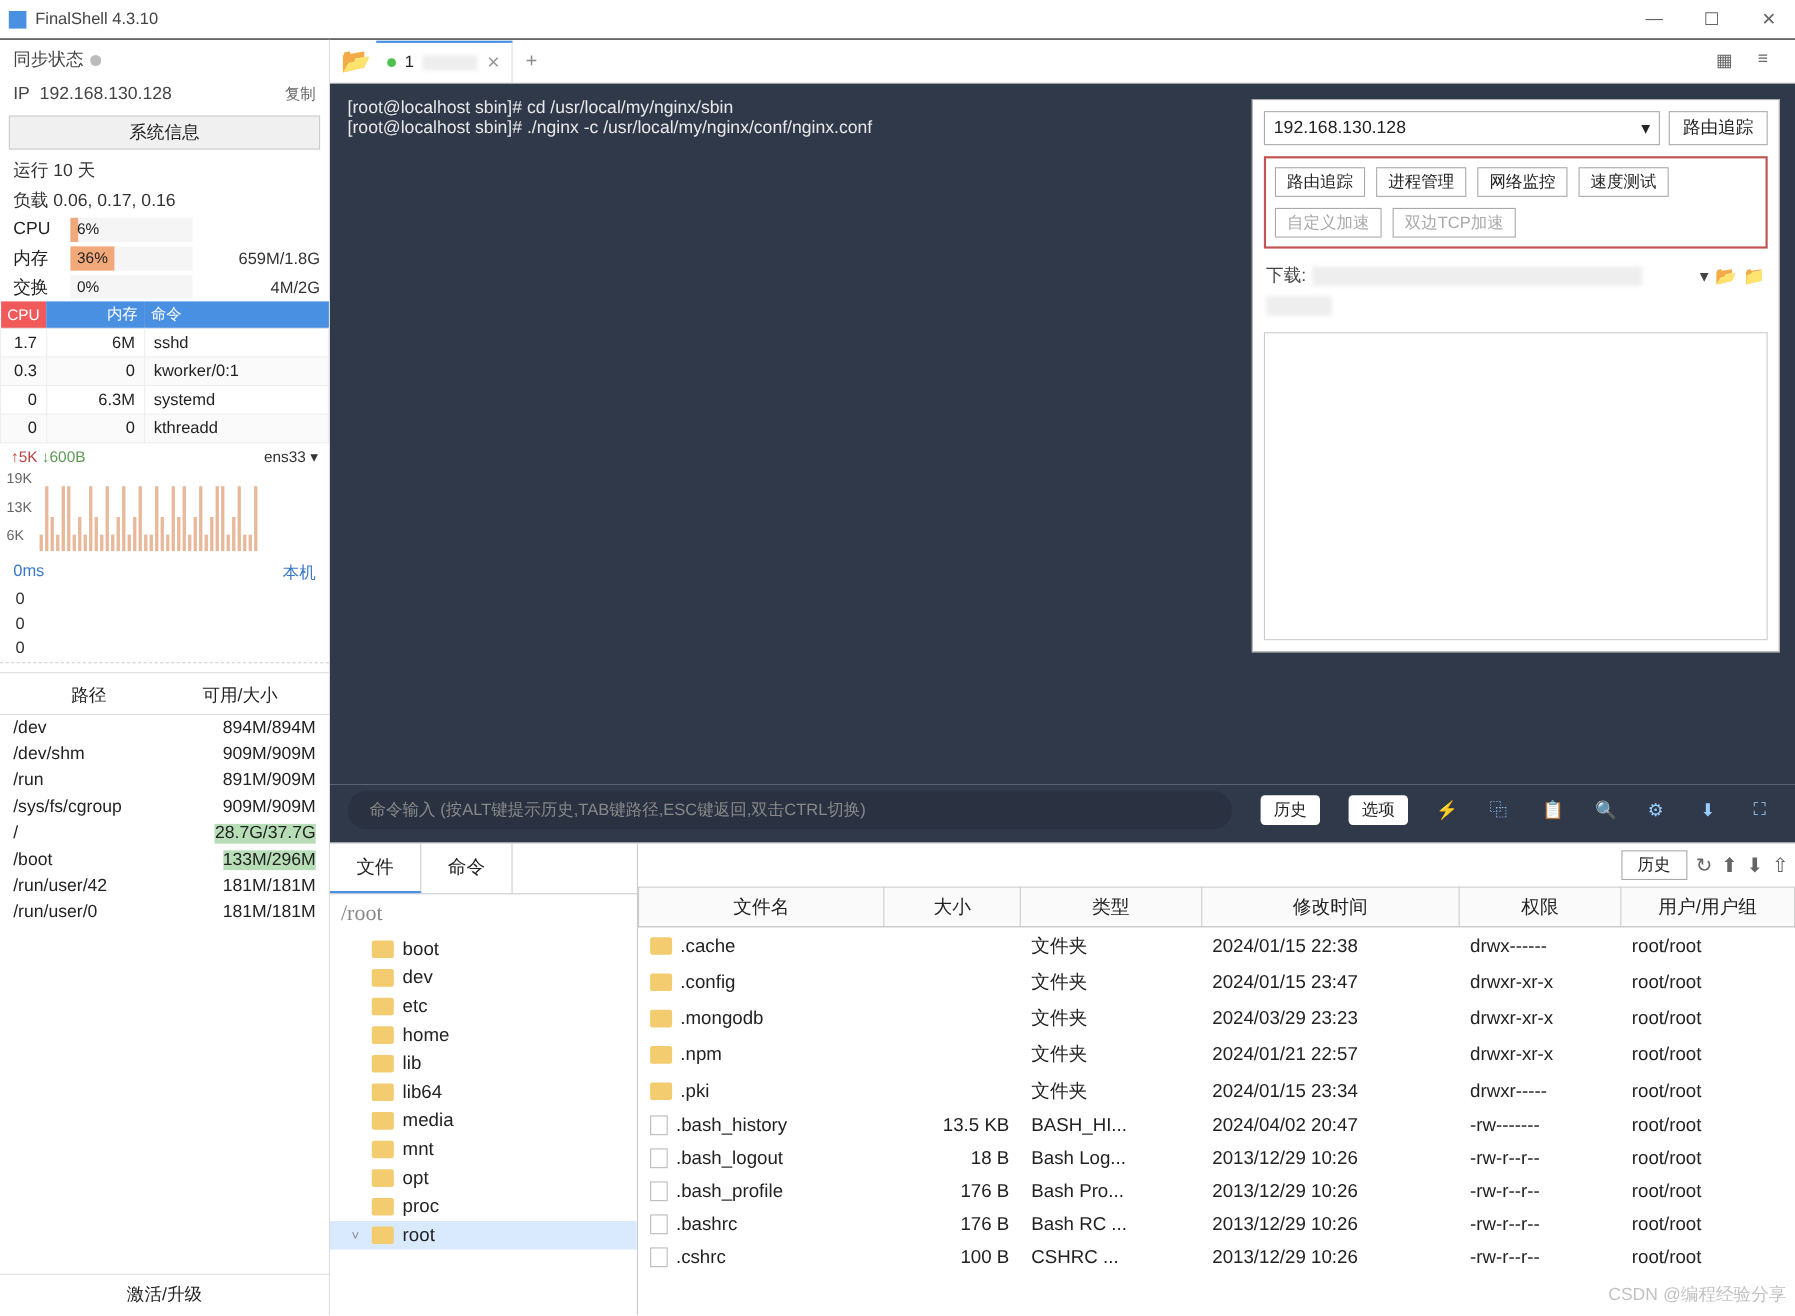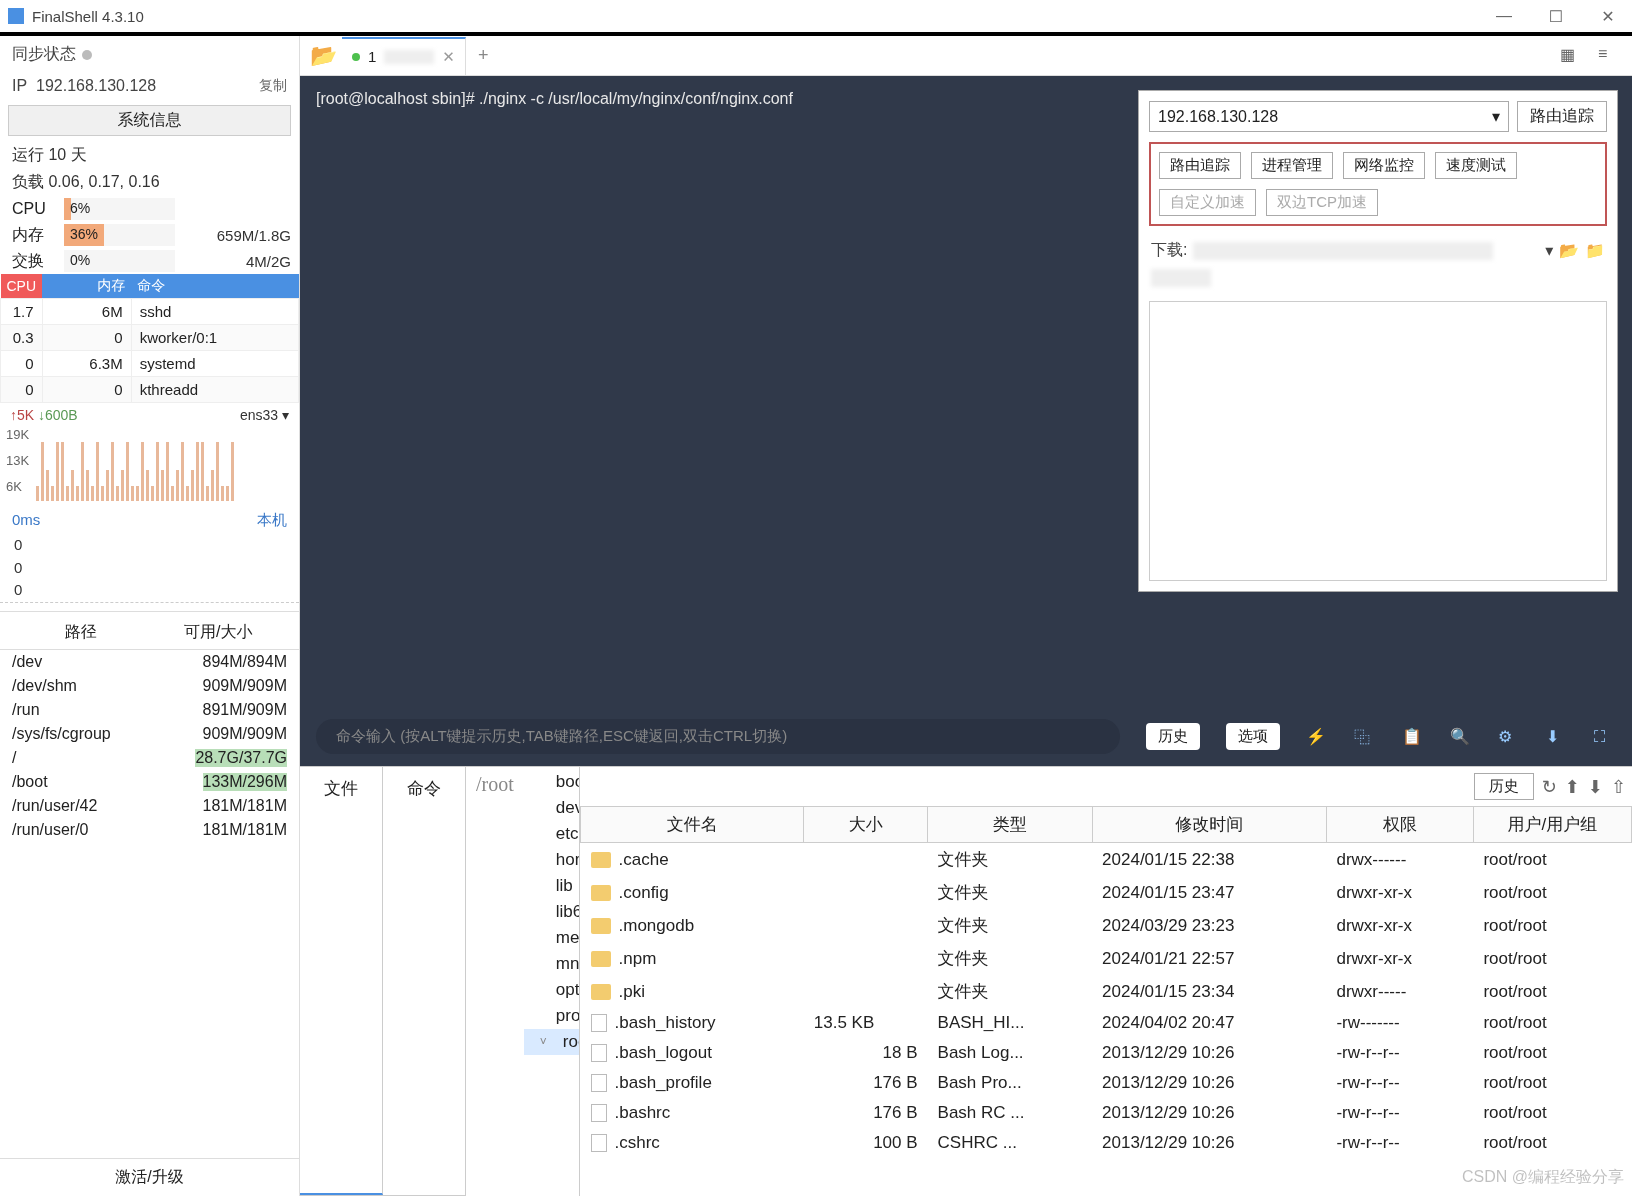--- a/index.html
+++ b/index.html
@@ -1,17 +1,17 @@
 <!DOCTYPE html>
 <html><head>
 <meta charset="utf-8">
 <style>
 * { margin:0; padding:0; box-sizing:border-box; font-family:"Microsoft YaHei","Segoe UI",sans-serif; }
 body { background:#fff; width:1632px; height:1196px; overflow:hidden; font-size:16px; color:#222; }
-.titlebar { height:36px; display:flex; align-items:center; border-bottom:4px solid #000000; padding:0 8px; }
+.titlebar { height:36px; display:flex; align-items:center; border-bottom:1px solid #000000; padding:0 8px; }
 .titlebar .logo { width:16px; height:16px; background:#4a90e2; margin-right:8px; }
 .titlebar .title { font-size:15px; color:#444; flex:1; }
 .winbtns { display:flex; gap:36px; padding-right:8px; }
 .winbtn { width:16px; height:16px; cursor:pointer; color:#666; display:flex; align-items:center; justify-content:center; }
 .main { display:flex; height:calc(100% - 36px); }
 .left { width:300px; border-right:1px solid #ddd; display:flex; flex-direction:column; font-size:16px; }
 .syncline { padding:8px 12px; color:#444; display:flex; align-items:center; }
 .syncline .dot { width:10px; height:10px; border-radius:50%; background:#bbb; margin-left:6px; }
 .ipline { padding:4px 12px; display:flex; justify-content:space-between; color:#444; }
 .copy { font-size:14px; color:#666; }
@@ -70,21 +70,21 @@
 .panel .dl { padding:4px 2px; display:flex; align-items:center; gap:6px; color:#444; }
 .panel .blur { width:300px; height:18px; background:#eee; filter:blur(2px); }
 .panel .dlico { margin-left:auto; display:flex; gap:6px; }
 .panel .txtarea { margin-top:6px; height:280px; border:1px solid #ccc; }
 .cmdbar { display:flex; align-items:center; background:#30394a; padding:6px 16px 12px; gap:26px; }
 .cmdinput { flex:1; background:#2a3242; border-radius:20px; padding:8px 20px; color:#888; font-size:15px; }
 .cmdbtn { background:#fff; border-radius:4px; padding:4px 12px; font-size:15px; }
 .cmdico { color:#9cf; width:22px; cursor:pointer; }
 .cmdico.gr { color:#5d5; }
 .btm { display:flex; flex:0 0 430px; border-top:1px solid #ccc; }
-.foldtree { width:280px; display:flex; flex-direction:row; border-right:1px solid #ccc; }
+.foldtree { width:280px; display:flex; flex-direction:column; border-right:1px solid #ccc; }
 .ftabs { display:flex; border-bottom:1px solid #ccc; }
 .ftab { padding:10px 24px; border-right:1px solid #ccc; font-size:17px; }
 .ftab.active { border-bottom:2px solid #4a90e2; font-weight:500; }
 .pathrow { padding:6px 10px; color:#888; font-size:20px;font-family:Liberation Serif, serif; }
 .tree { flex:1; overflow:auto; padding:2px 0; }
 .tnode { display:flex; align-items:center; padding:3px 16px; gap:8px; font-size:17px; cursor:pointer; }
 .tnode .fico { width:20px; height:16px; background:#f3cc6f; border-radius:2px; }
 .tnode.sel { background:#d9eaff; }
 .tnode .exp { width:14px; color:#888; font-size:12px; text-align:center; }
 .filepane { flex:1; display:flex; flex-direction:column; }
@@ -290,20 +290,21 @@
       </div>
       <div class="plus">+</div>
       <div class="tbricons">
         <div class="tbrico">▦</div>
         <div class="tbrico">≡</div>
       </div>
     </div>
 
     <div class="termarea">
       <div id="termlines">
+          <div class="termline">[root@localhost sbin]# cd /usr/local/my/nginx/sbin</div>
           <div class="termline">[root@localhost sbin]# ./nginx -c /usr/local/my/nginx/conf/nginx.conf</div>
         </div>
       <div class="panel">
         <div class="iprow">
           <div class="ipselect">
               <span>192.168.130.128</span>
               <span>▾</span>
             </div>
           <div class="tracebtn">路由追踪</div>
         </div>
@@ -474,21 +475,21 @@
                 <td style="text-align:right"></td>
                 <td>文件夹</td>
                 <td>2024/01/15 23:34</td>
                 <td>drwxr-----</td>
                 <td>root/root</td>
               </tr>
               <tr>
                 <td>
                   <div class="fi"><span class="fileico"></span>.bash_history</div>
                 </td>
-                <td style="text-align:left">13.5 KB</td>
+                <td style="text-align:right">13.5 KB</td>
                 <td>BASH_HI...</td>
                 <td>2024/04/02 20:47</td>
                 <td>-rw-------</td>
                 <td>root/root</td>
               </tr>
               <tr>
                 <td>
                   <div class="fi"><span class="fileico"></span>.bash_logout</div>
                 </td>
                 <td style="text-align:right">18 B</td>

